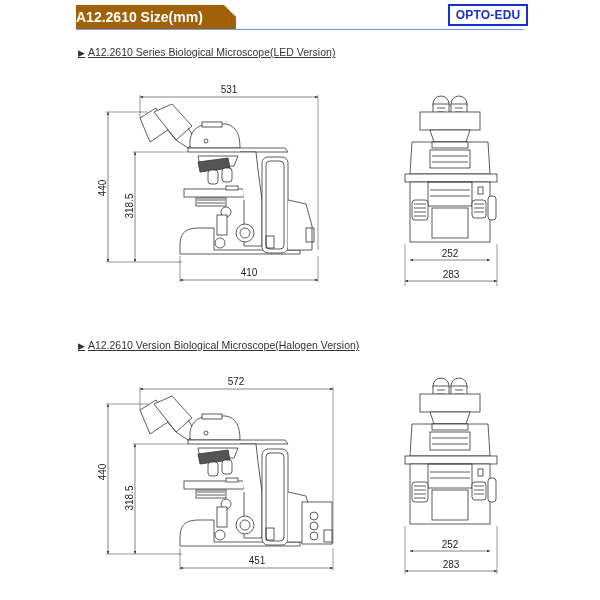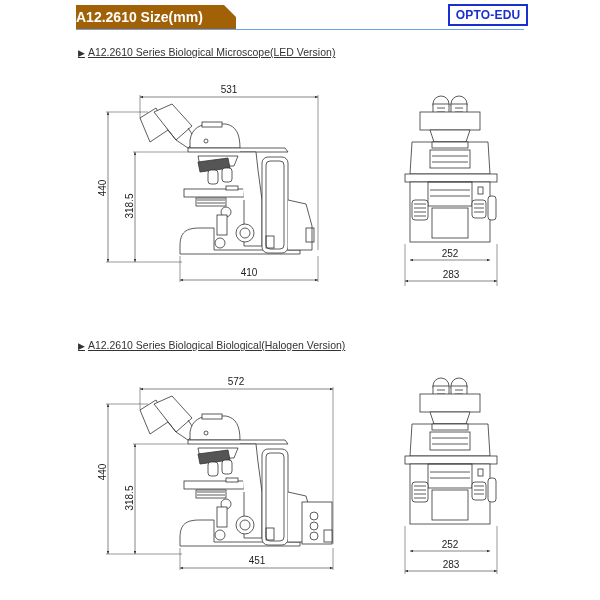--- a/index.html
+++ b/index.html
@@ -14,21 +14,21 @@
   .dim { font-family:"Liberation Sans", sans-serif; font-size:10px; fill:#222; }
 </style>
 </head>
 <body>
 
 <div class="header-tab">A12.2610 Size(mm)</div>
 <div class="header-line"></div>
 <div class="logo">OPTO-EDU</div>
 
 <div class="section-title" style="top:46px"><span class="tri">▶</span><span>A12.2610 Series Biological Microscope(LED Version)</span></div>
-<div class="section-title" style="top:339px"><span class="tri">▶</span><span>A12.2610 Series Biological Biological(Halogen Version)</span></div>
+<div class="section-title" style="top:339px"><span class="tri">▶</span><span>A12.2610 Version Biological Microscope(Halogen Version)</span></div>
 
 <svg width="600" height="600" viewBox="0 0 600 600">
   <defs>
     <marker id="arr" viewBox="0 0 10 10" refX="10" refY="5" markerWidth="5" markerHeight="5" orient="auto-start-reverse">
         <path d="M0,1 L10,5 L0,9 z" fill="#333"></path>
       </marker>
 
     <g id="side-body" fill="none" stroke="#333" stroke-width="0.8">
 
       <path d="M140,118 L156,108 L168,130 L150,142 z" fill="#fff"></path>

